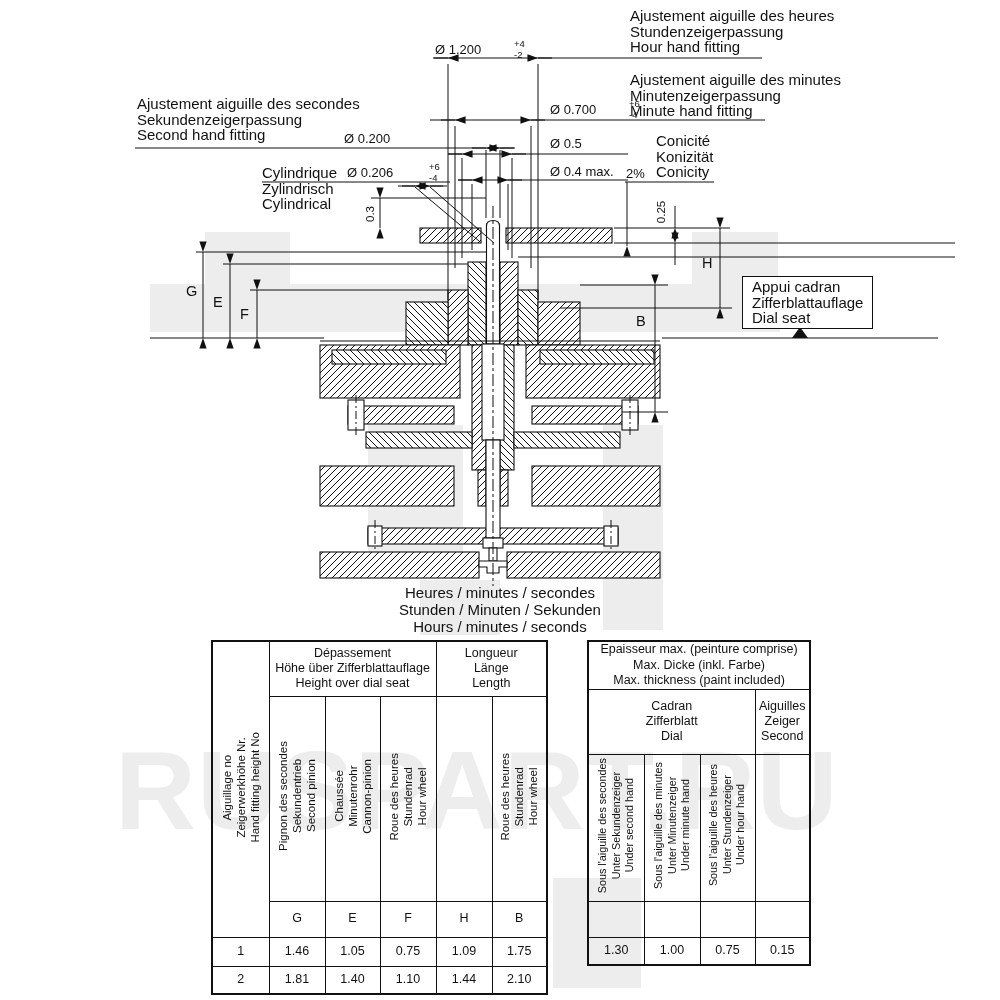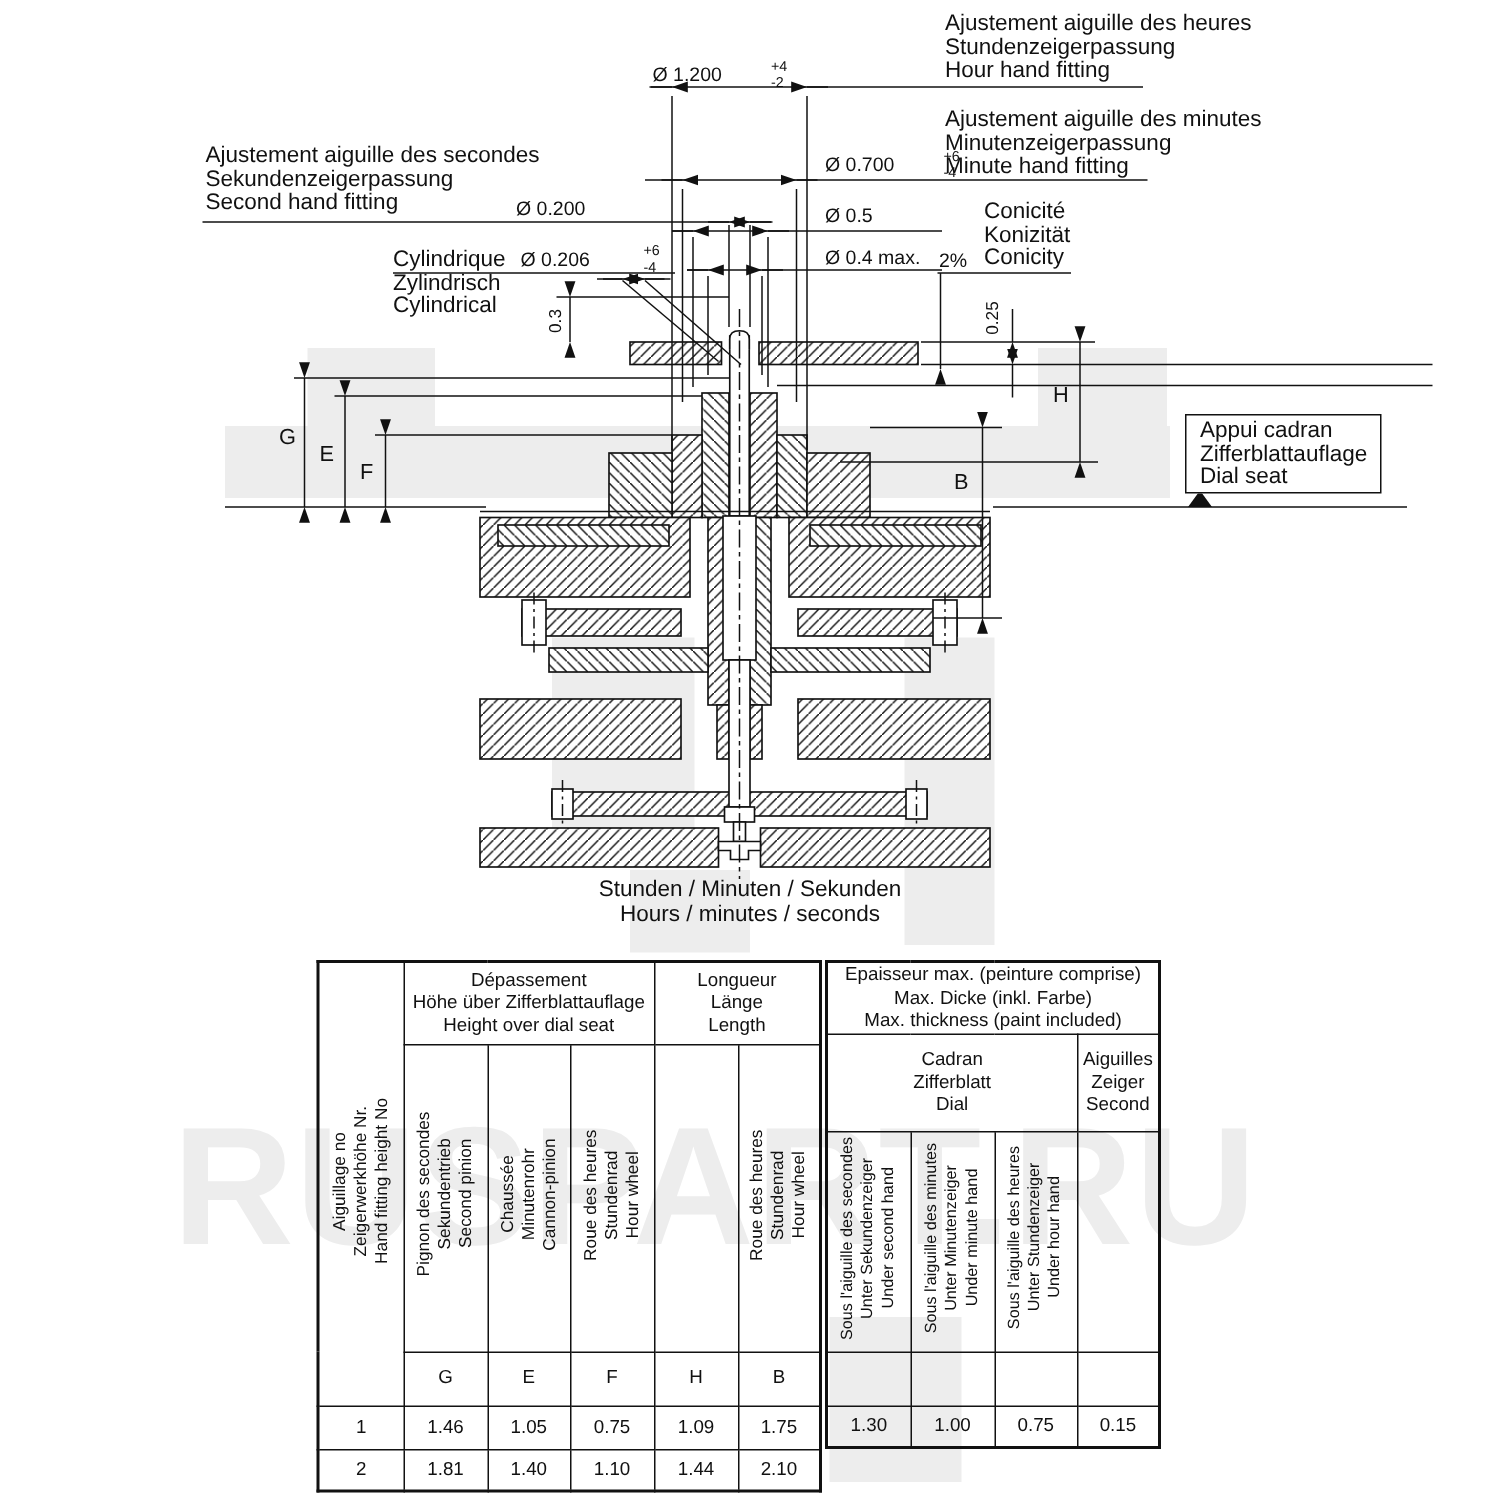--- a/index.html
+++ b/index.html
@@ -11,21 +11,21 @@
   .wm-block{position:absolute;background:#ededed;z-index:0;}
   
   svg.draw{position:absolute;left:0;top:0;z-index:1;}
   svg text{font-family:"Liberation Sans",sans-serif;fill:#111;font-size:13px;}
   svg text.tol{font-size:9.5px;}
   svg text.big{font-size:14.5px;}
   svg text.rot{font-size:11.5px;}
   line,path.ln{stroke:#111;stroke-width:1;}
   
   .tb{position:absolute;z-index:2;font-size:15px;line-height:15.5px;white-space:nowrap;color:#111;}
-  .tb.box{border:1.6px solid #111;background:#fff;padding:2px 9px;margin-left:48px;}
+  .tb.box{border:1.6px solid #111;background:#fff;padding:2px 9px;}
   .tb.caption{text-align:center;}
   
   table.spec{border-collapse:collapse;position:absolute;z-index:2;table-layout:fixed;
              border:2px solid #111;background:transparent;}
   table.spec td{border:1.2px solid #111;padding:0;text-align:center;vertical-align:middle;
                 font-size:12.5px;line-height:15.2px;background:transparent;overflow:hidden;}
   td.letter{font-size:13px;}
   .vert{writing-mode:vertical-rl;transform:rotate(180deg);display:inline-block;
         font-size:11.5px;line-height:14px;white-space:nowrap;}
   table.rt .vert{font-size:10.8px;line-height:13.5px;}
@@ -221,20 +221,21 @@
   <div>Conicité</div>
   <div>Konizität</div>
   <div>Conicity</div>
 </div>
 <div class="tb box" style="left:742px;top:276px;">
   <div>Appui cadran</div>
   <div>Zifferblattauflage</div>
   <div>Dial seat</div>
 </div>
 <div class="tb caption" style="left:320px;top:584px;width:360px;line-height:17px;">
+  <div>Heures / minutes / secondes</div>
   <div>Stunden / Minuten / Sekunden</div>
   <div>Hours / minutes / seconds</div>
 </div>
 
 <table class="spec lt" style="left:211px;top:640px;width:335px;">
   <colgroup>
       <col style="width:57px">
       <col style="width:56px">
       <col style="width:55px">
       <col style="width:56px">
@@ -295,21 +296,21 @@
     <td>2</td>
     <td>1.81</td>
     <td>1.40</td>
     <td>1.10</td>
     <td>1.44</td>
     <td>2.10</td>
   </tr>
 </tbody>
   </table>
 
-<table class="spec rt" style="left:550px;top:640px;width:222px;border-radius:21px;">
+<table class="spec rt" style="left:587px;top:640px;width:222px;border-radius:21px;">
   <colgroup>
       <col style="width:56px">
       <col style="width:56px">
       <col style="width:55px">
       <col style="width:55px">
     </colgroup>
   <tbody>
       <tr style="height:48px;">
     <td colspan="4">
       <div>Epaisseur max. (peinture comprise)</div>

